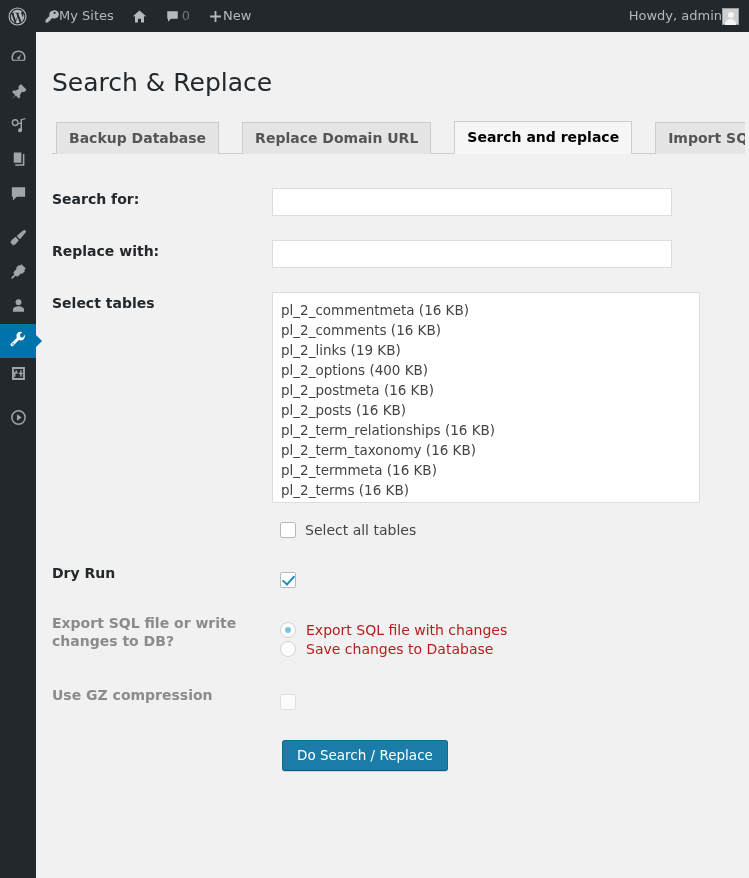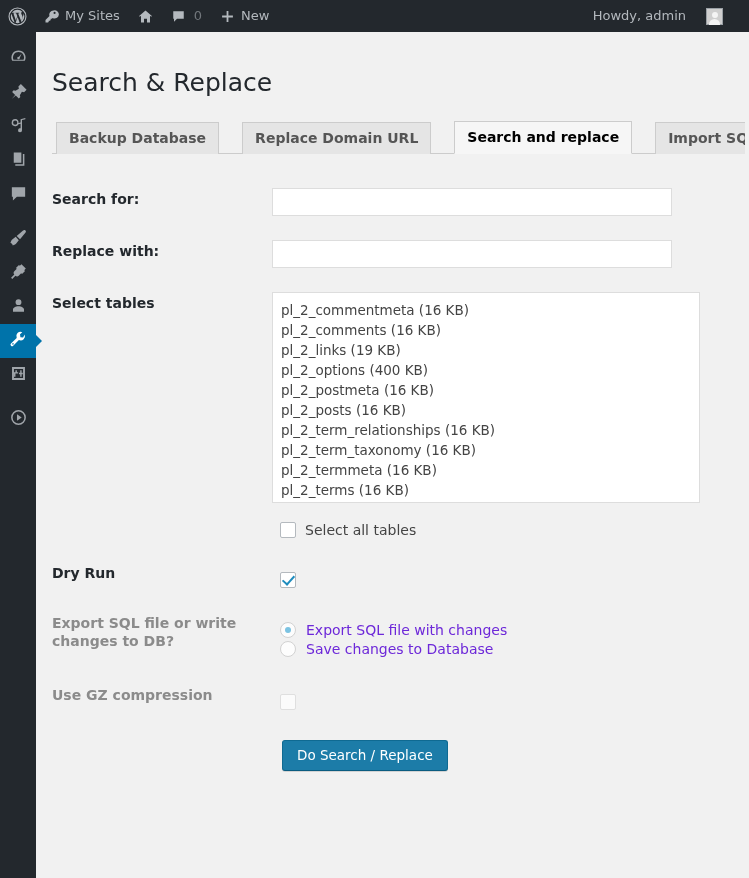--- a/index.html
+++ b/index.html
@@ -19,28 +19,28 @@
     width: 749px; height: 32px;
     background: #23282d;
     color: #b4b9be;
     display: flex; align-items: center;
     font-size: 13px;
     z-index: 30;
   }
   .ab-item {
     display: flex; align-items: center;
     height: 32px; padding: 0 9px;
-    gap: 6px; color: #b4b9be;
+    color: #b4b9be;
     white-space: nowrap;
     cursor: default;
   }
   .ab-item .lbl { line-height: 32px; }
   .ab-logo { padding-left: 8px; padding-right: 8px; }
   .ab-spacer { flex: 1 1 auto; }
-  .ab-right { padding-right: 26px; gap: 20px; text-align: center; }
+  .ab-right { padding-right: 10px; gap: 0; text-align: center; }
   .ab-count { color: #72777c; padding-left: 2px; }
   .ab-avatar {
     width: 17px; height: 17px;
     background: #cfcfcf;
     border: 1px solid #9aa0a5;
     display: flex; align-items: flex-end; justify-content: center;
     overflow: hidden;
   }
   .ab-avatar .head {
     width: 6px; height: 6px; border-radius: 50%;
@@ -200,21 +200,21 @@
     flex: 0 0 auto;
     cursor: pointer;
   }
   .radio.selected:after {
     content: "";
     position: absolute; left: 4px; top: 4px;
     width: 6px; height: 6px; border-radius: 50%;
     background: #7cc3e2;
   }
   .radio-row { display: flex; align-items: center; gap: 10px; margin-bottom: 3px; }
-  .radio-label { font-size: 14px; color: #6d28d9; }
+  .radio-label { font-size: 14px; color: #b91c1c; }
 
   .btn-primary {
     display: inline-block;
     background: #1c7ca8;
     border: 1px solid #0f6a92;
     border-bottom-color: #0b5c80;
     color: #fff;
     font-size: 13.5px;
     padding: 7px 14px 8px 14px;
     border-radius: 3px;

